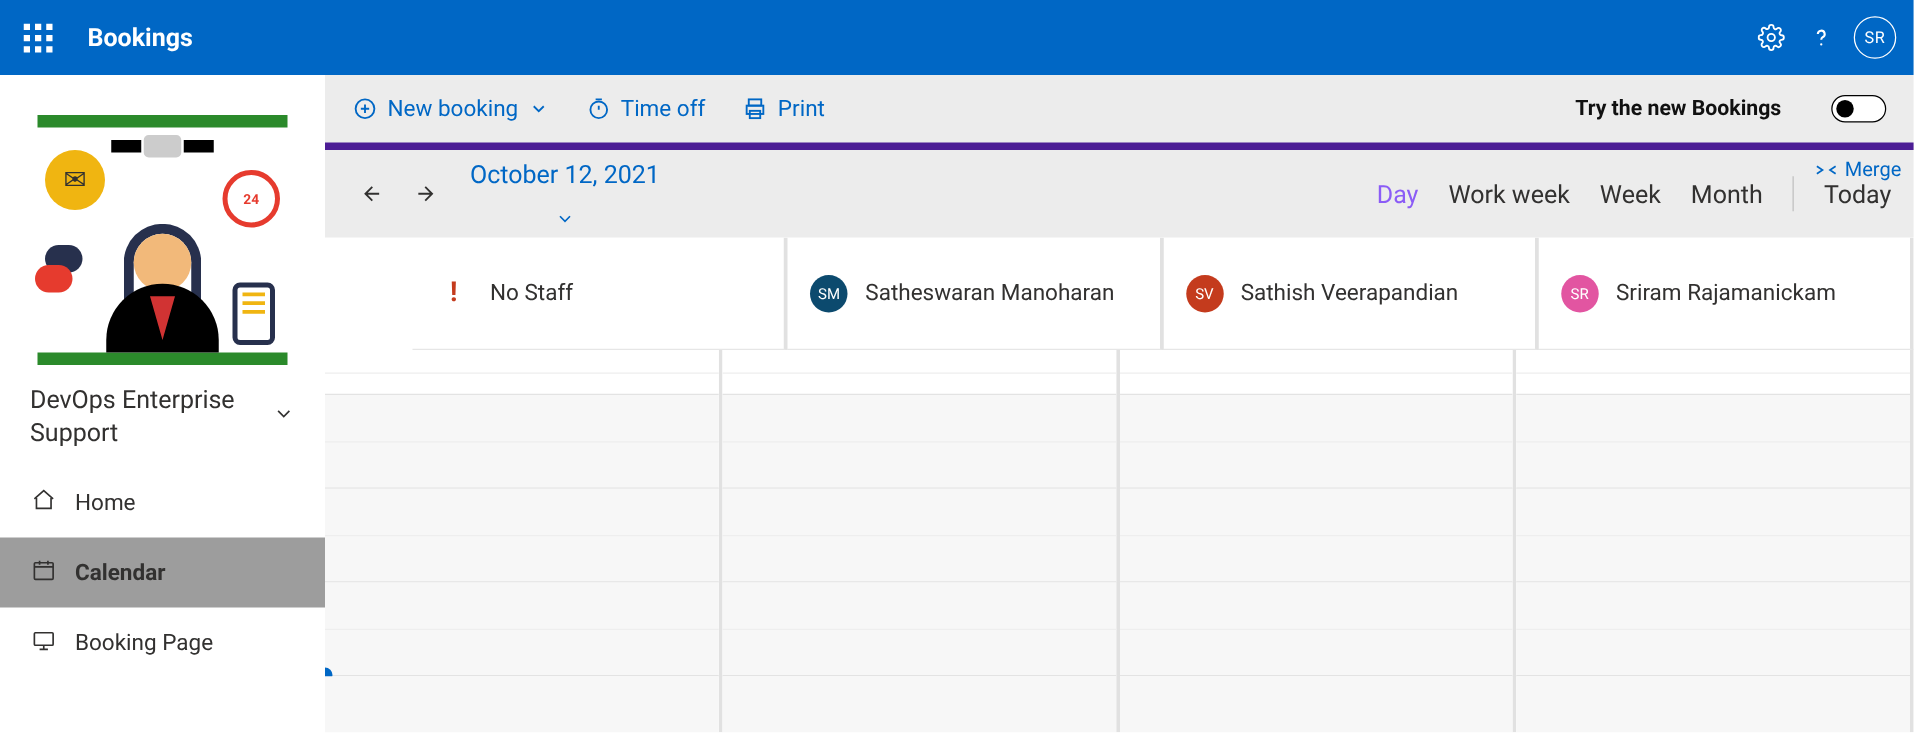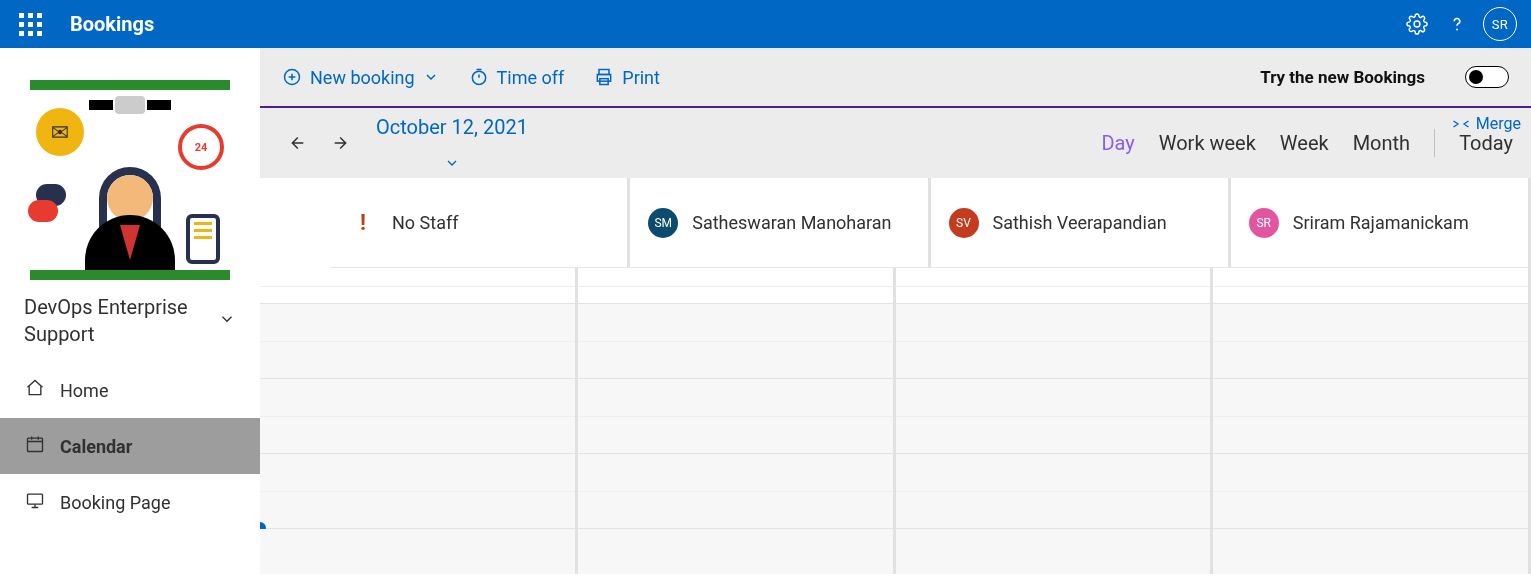--- a/index.html
+++ b/index.html
@@ -1,20 +1,20 @@
 <!DOCTYPE html>
 <html><head>
 <meta charset="utf-8">
 <style>
   * { box-sizing: border-box; margin: 0; padding: 0; font-family: "Segoe UI", -apple-system, BlinkMacSystemFont, Roboto, "Helvetica Neue", sans-serif; }
   html, body { width: 1531px; height: 586px; overflow: hidden; background: #fff; color: #323130; }
 
   
   .topbar {
-    height: 48px;
+    height: 60px;
     background: #0067c5;
     color: #fff;
     display: flex;
     align-items: center;
     padding: 0 14px;
   }
   .waffle {
     width: 32px; height: 32px;
     display: grid;
     grid-template-columns: repeat(3, 5px);
@@ -187,21 +187,21 @@
     flex: 1;
     display: flex;
     flex-direction: column;
     min-width: 0;
   }
 
   
   .toolbar {
     height: 60px;
     background: #ececec;
-    border-bottom: 2px solid #4c1d95;
+    border-bottom: 6px solid #4c1d95;
     display: flex;
     align-items: center;
     padding: 0 22px;
     gap: 30px;
   }
   .tool-btn {
     display: flex; align-items: center; gap: 8px;
     color: #0067c5;
     font-size: 18px;
     cursor: pointer;

